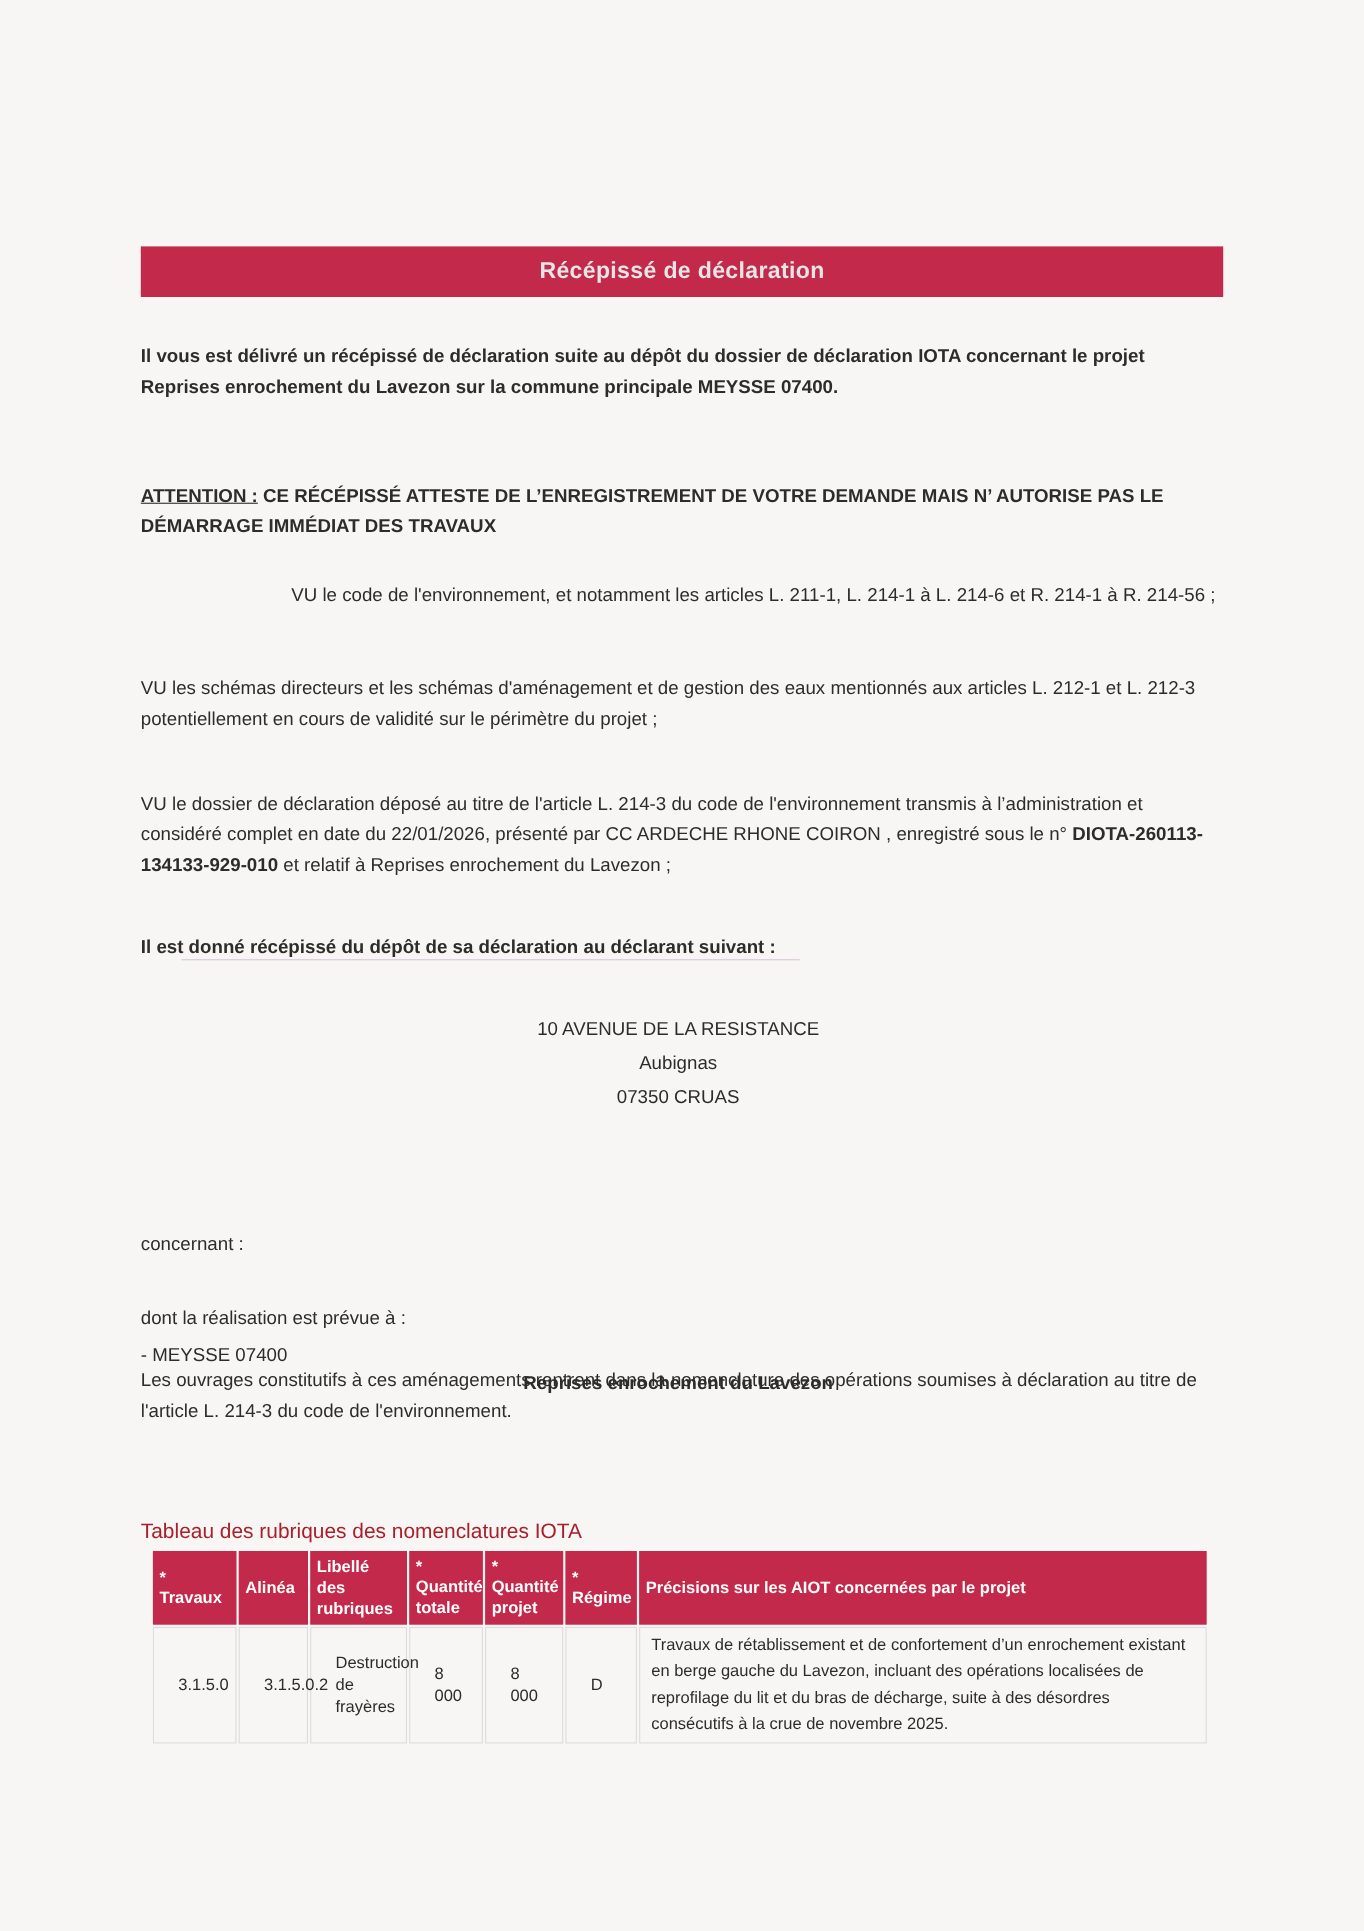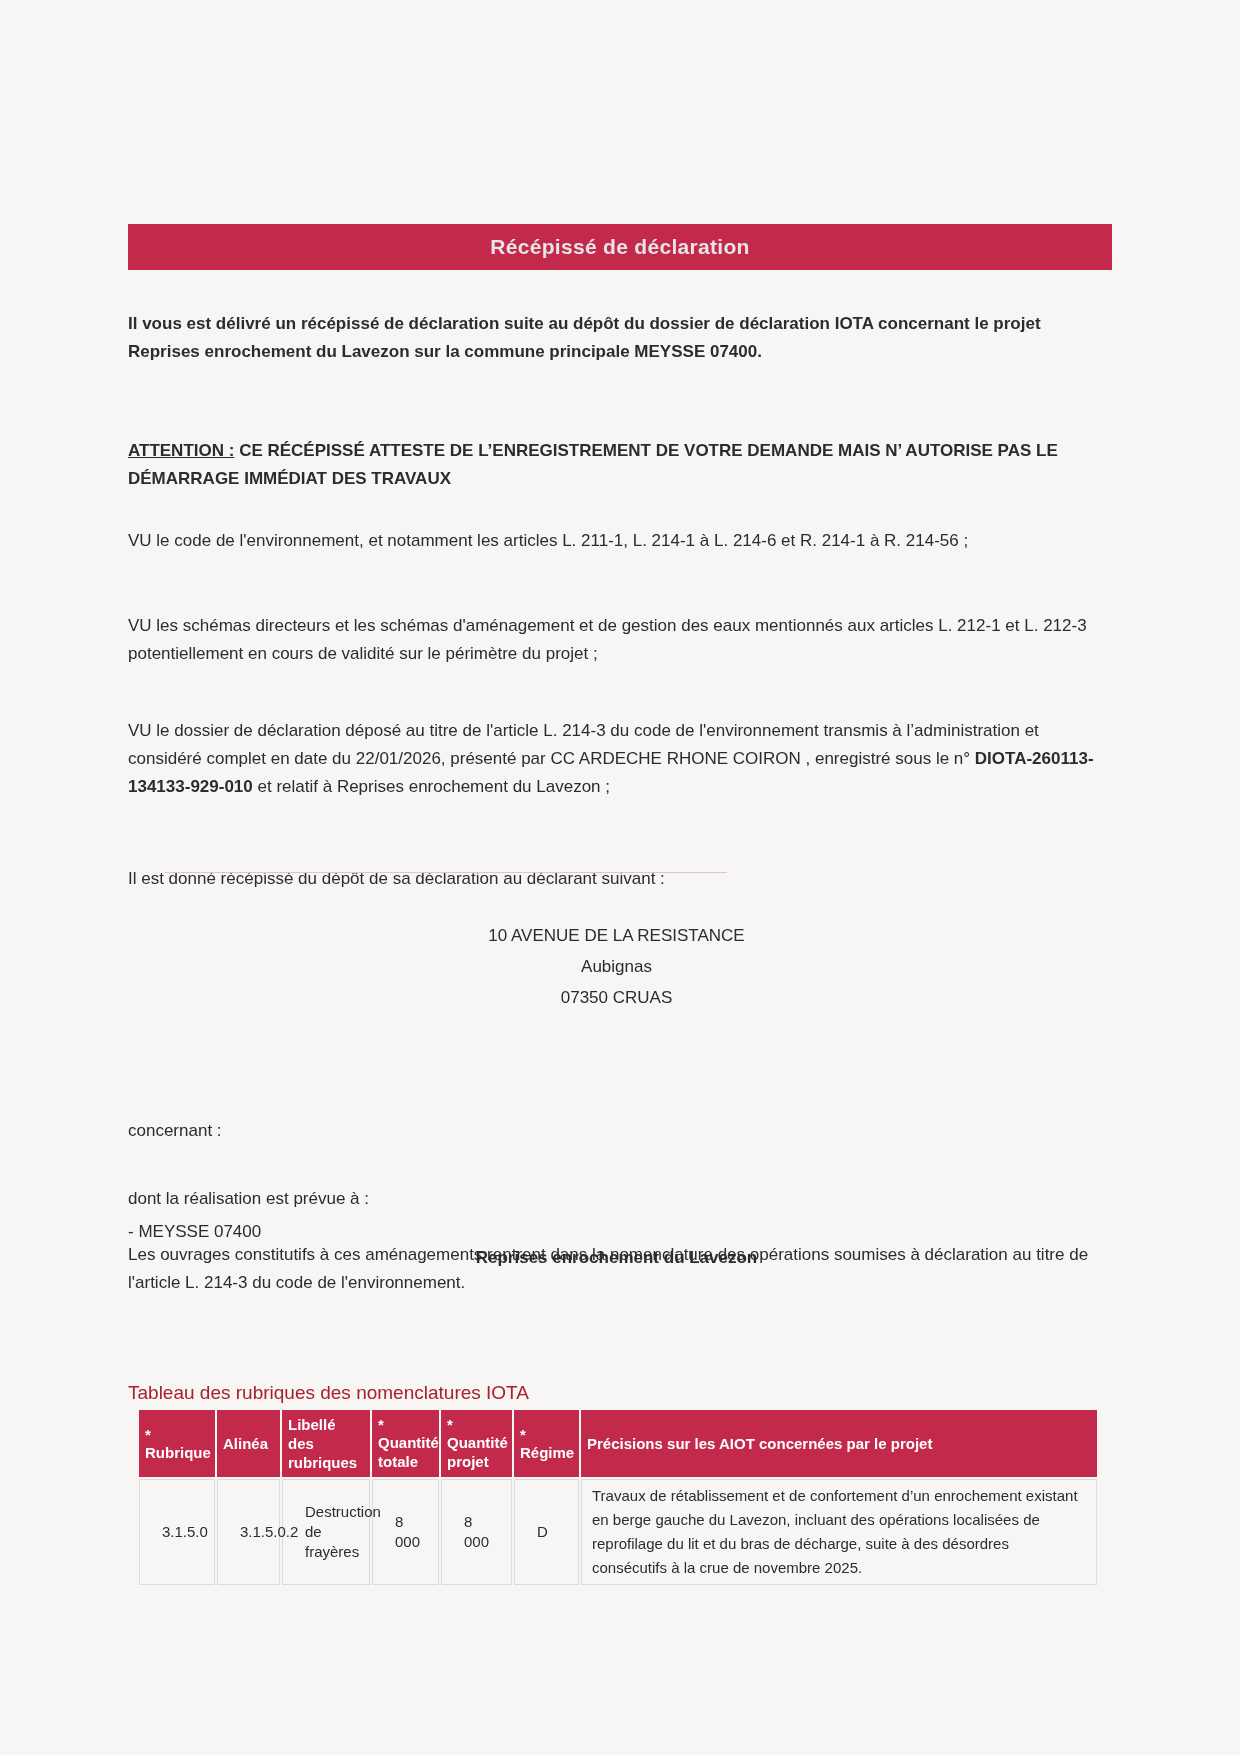--- a/index.html
+++ b/index.html
@@ -29,24 +29,24 @@
     color:#e5e5e5;font-size:21px;font-weight:bold;letter-spacing:.3px;
   }
   .block{
     position:absolute;left:128px;width:977px;
     font-size:17px;line-height:28px;
   }
   .bold{font-weight:bold;}
   .underline{text-decoration:underline;}
   #intro{top:293px;font-weight:bold;}
   #attention{top:420px;font-weight:bold;}
-  #vu1{top:510px;}
+  #vu1{top:510px;text-align:right;}
   #vu2{top:576px;margin-top:36px;}
   #vu3{top:700px;}
-  #donne{top:848px;font-weight:normal;}
+  #donne{top:830px;font-weight:bold;}
   .divider{
     position:absolute;left:165px;top:872px;width:562px;height:1px;
     background:var(--divider);
   }
   #declarant{top:920px;text-align:center;line-height:31px;}
   #concernant{top:1100px;}
   #project-title{top:1196px;text-align:center;font-weight:bold;margin-top:48px;}
   #location-label{top:1168px;}
   #location{top:1201px;}
   #ouvrages{top:1229px;margin-top:12px;}
@@ -130,21 +130,21 @@
         <col style="width:88px">
       <col style="width:67px">
         <col style="width:71px">
         <col style="width:65px">
         <col>
     </colgroup>
     <thead>
       <tr>
         <th>
           <span class="star">*</span>
-          <span>Rubrique</span>
+          <span>Travaux</span>
         </th>
         <th>
           
           <span>Alinéa</span>
         </th>
         <th>
           
           <span>Libellé des rubriques</span>
         </th>
         <th>

